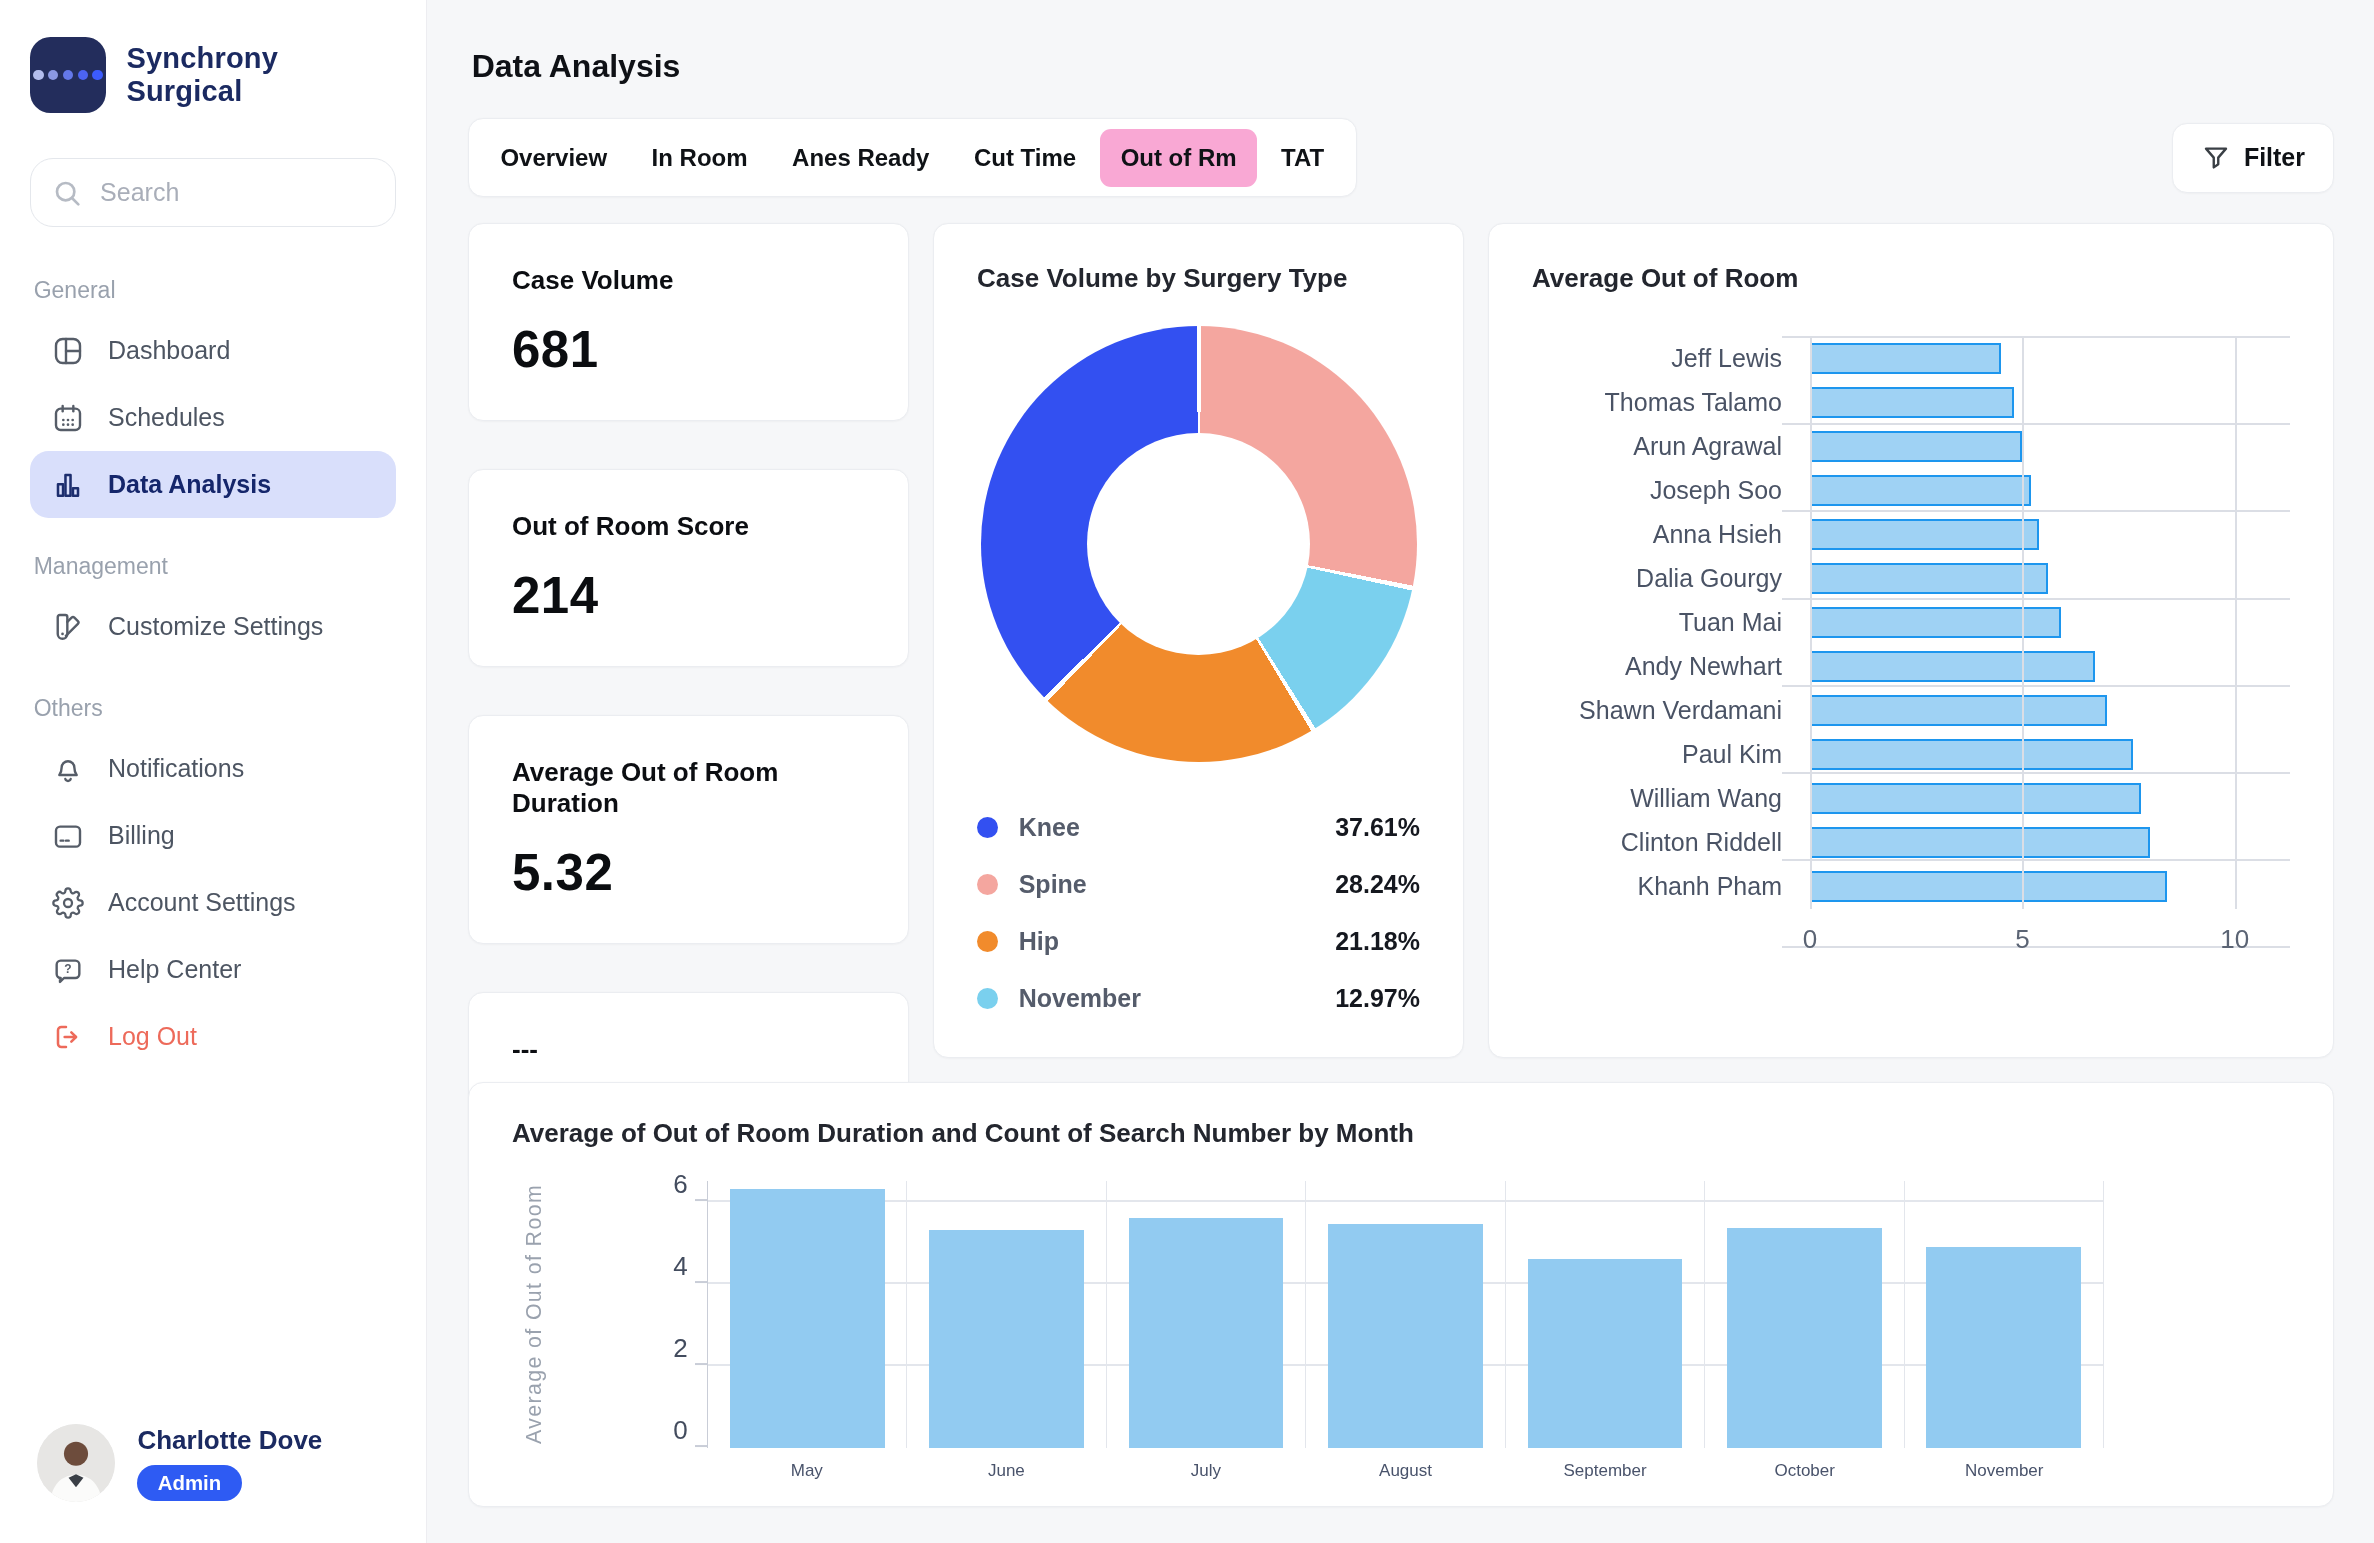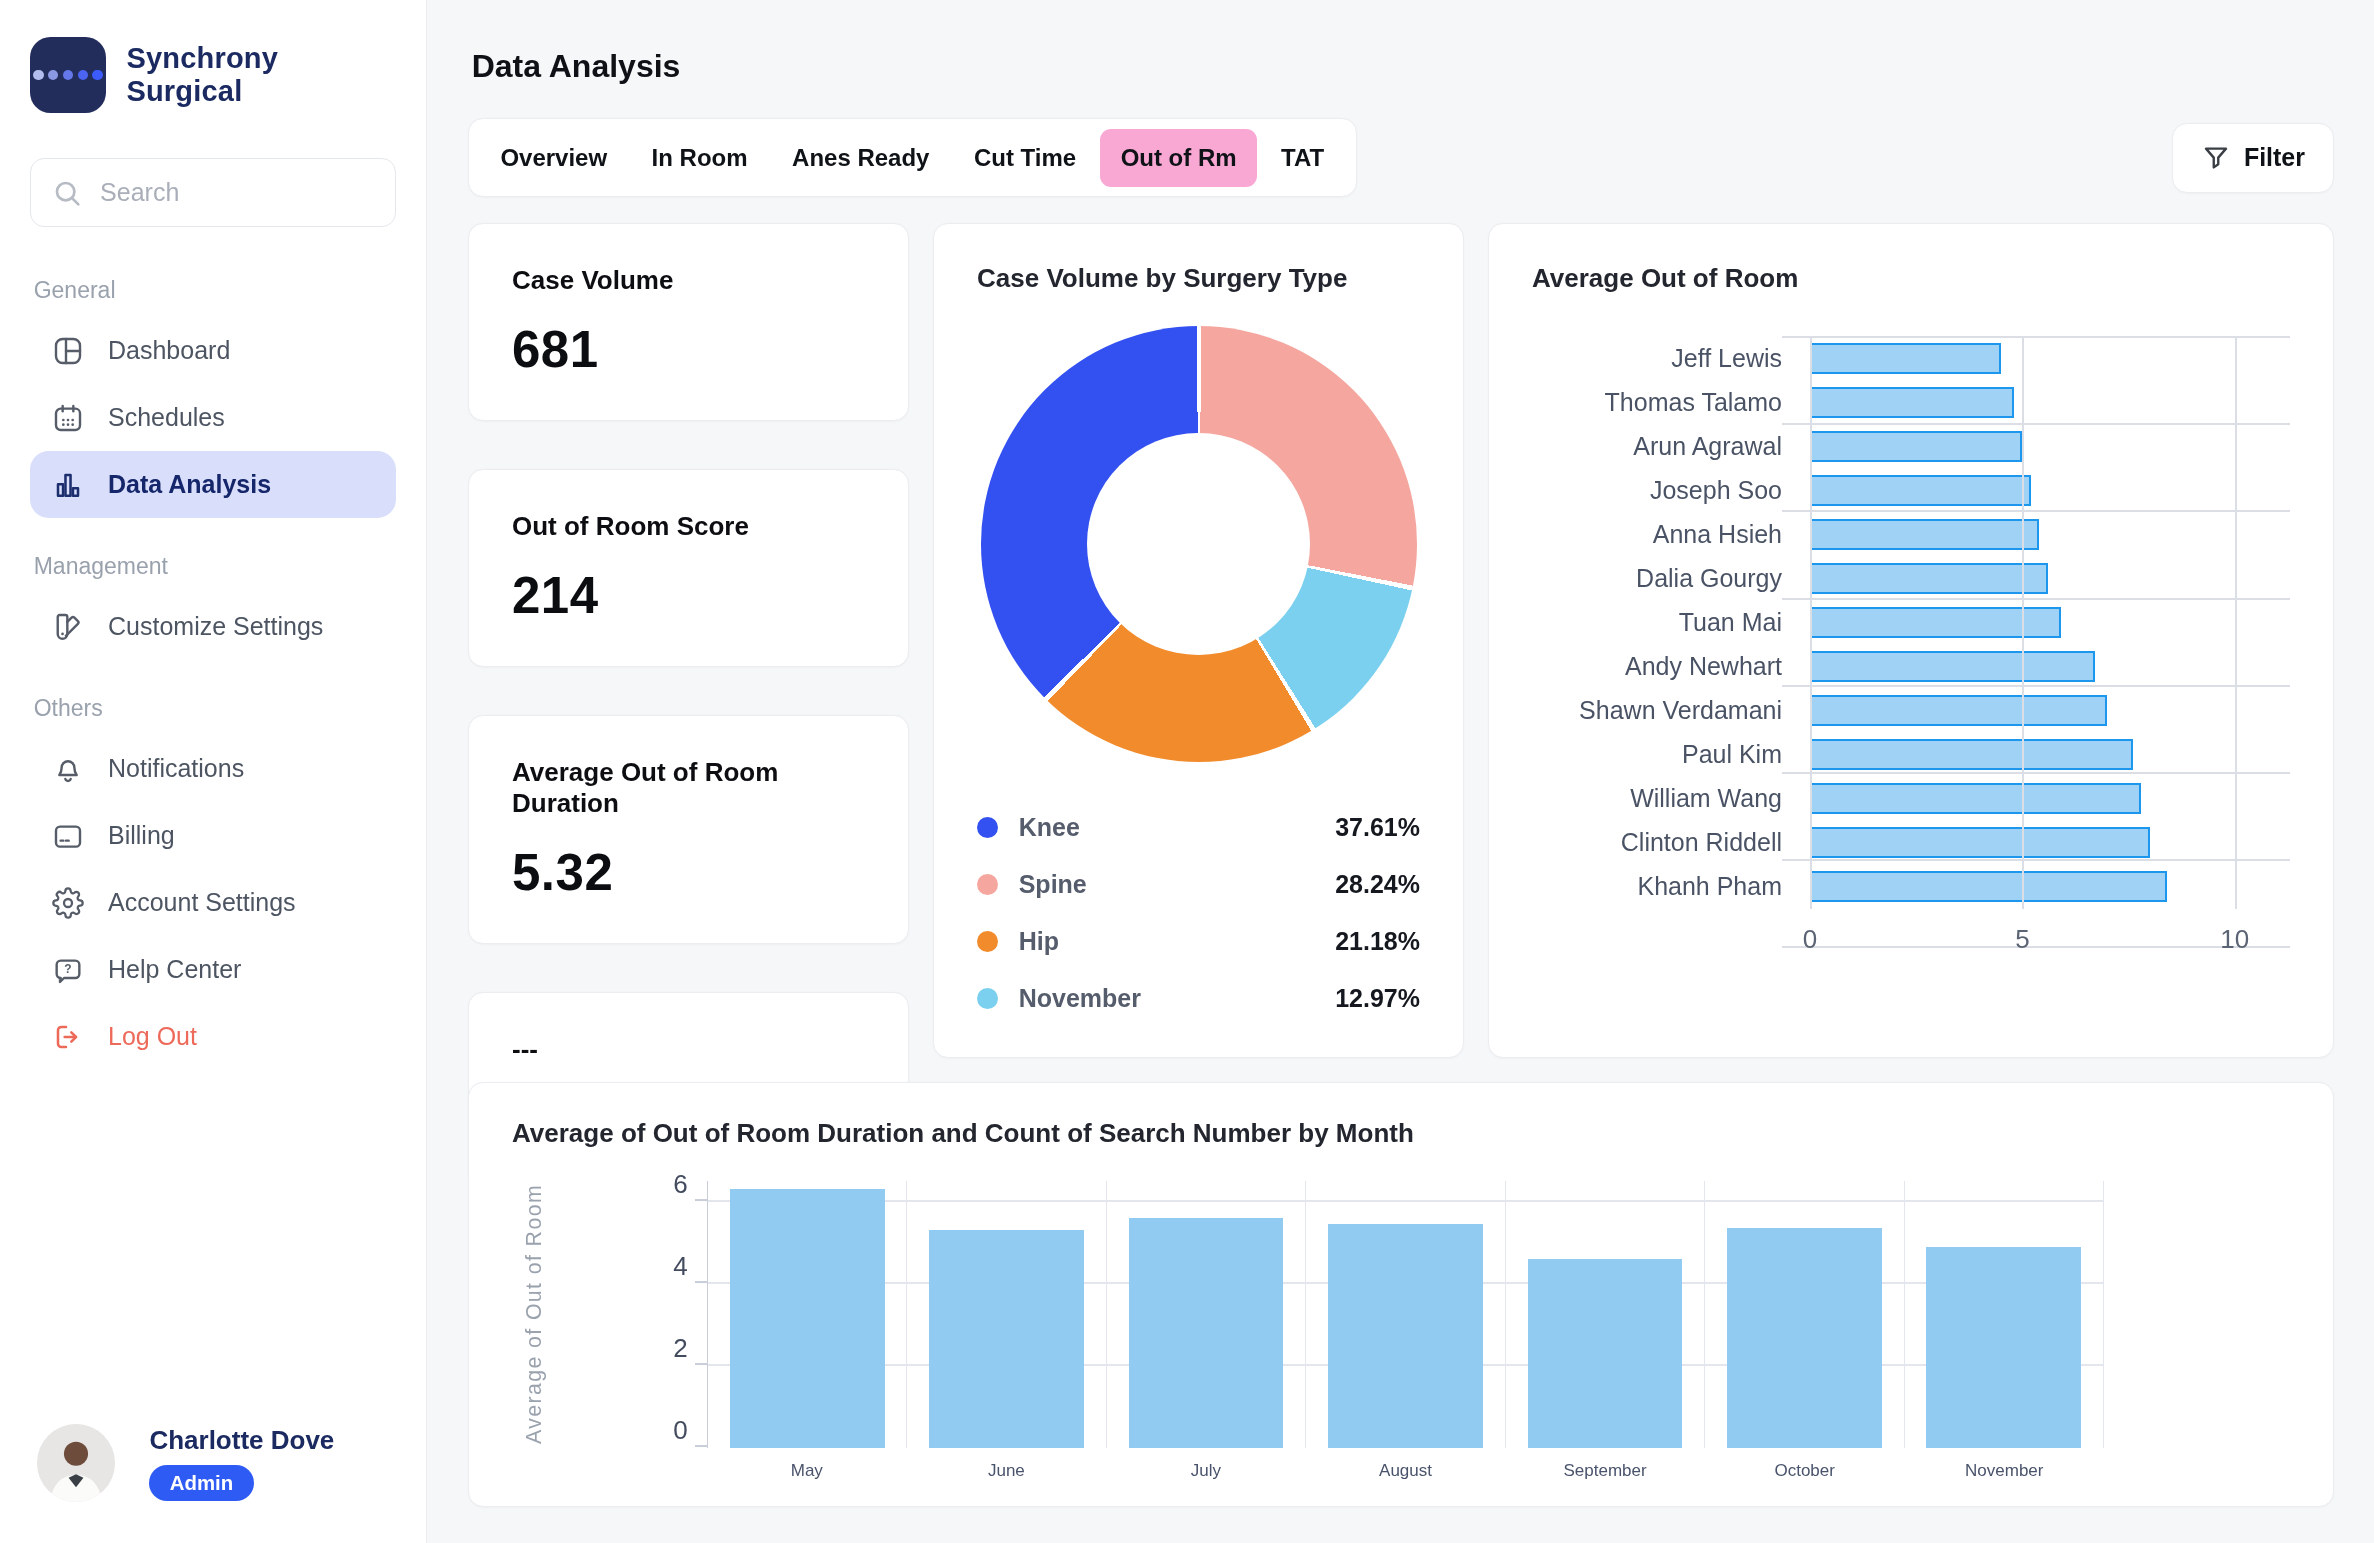--- a/index.html
+++ b/index.html
@@ -23,21 +23,21 @@
   .brand { display:flex; align-items:center; gap:20.4px; margin-bottom:45px; }
   .brand-logo {
     width:76px; height:76px; border-radius:20.4px; background:#232d5c;
     display:flex; align-items:center; justify-content:center; gap:4.6px;
     flex-shrink:0;
   }
   .brand-logo span { width:10.2px; height:10.2px; border-radius:50%; display:block; }
   .brand-title { font-size:29px; font-weight:700; color:#1b2a61; letter-spacing:0.2px; }
 
   .search {
-    height:69px; border:1.9px solid #e4e7ec; border-radius:14px;
+    height:69px; border:1.9px solid #e4e7ec; border-radius:23px;
     display:flex; align-items:center; gap:16.7px; padding:0 20.4px; margin-bottom:15px;
   }
   .search svg { flex-shrink:0; }
   .search input {
     border:none; outline:none; width:100%; font-size:25px;
     font-family:"Liberation Sans", sans-serif; color:#3a3f4a; background:transparent;
   }
   .search input::placeholder { color:#a9aeb9; }
 
   .nav-section-label { font-size:23px; color:#99a1ad; margin:35px 3.7px 13px 3.7px; font-weight:400; }
@@ -45,21 +45,21 @@
     height:67px; display:flex; align-items:center; gap:24px;
     padding:0 22px; border-radius:18.6px; cursor:pointer;
     font-size:25px; color:#4d5562; font-weight:400;
   }
   .nav-item svg { flex-shrink:0; color:#565d68; }
   .nav-item.active { background:#d9dffb; color:#15266b; font-weight:700; }
   .nav-item.active svg { color:#1d2e6e; }
   .nav-item.danger { color:#ed6a5a; }
   .nav-item.danger svg { color:#ed6a5a; }
 
-  .user { margin-top:auto; display:flex; align-items:center; gap:34px; padding:7.4px 7.4px 3.7px 7.4px; }
+  .user { margin-top:auto; display:flex; align-items:center; gap:22px; padding:7.4px 7.4px 3.7px 7.4px; }
   .avatar {
     width:78px; height:78px; border-radius:50%; overflow:hidden; background:#e9e9e9; flex-shrink:0;
   }
   .user-name { font-size:26px; font-weight:700; color:#1b2a61; }
   .admin-badge {
     display:inline-block; margin-top:9.3px; background:#2e5bf3; color:#fff;
     font-size:20.4px; font-weight:700; padding:6.5px 20.4px; border-radius:927px;
   }
 
   

